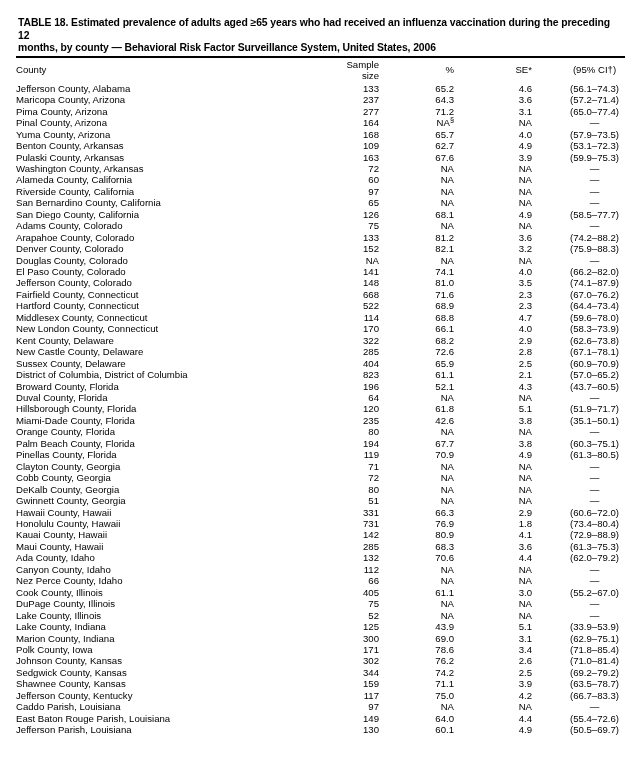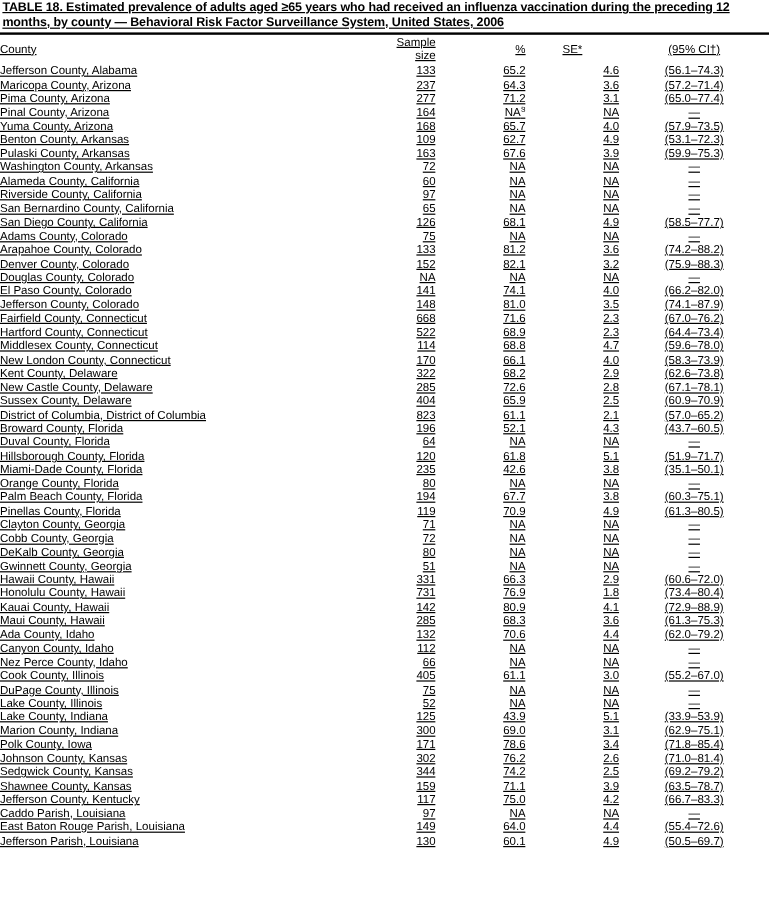--- a/index.html
+++ b/index.html
@@ -11,23 +11,22 @@
   body {
     width: 641px;
     height: 764px;
     overflow: hidden;
     font-family: "Liberation Sans", sans-serif;
     color: #000000;
     -webkit-font-smoothing: antialiased;
   }
   #table-root {
     width: 641px;
-    padding: 0;
+    padding: 16px;
     box-sizing: border-box;
-    text-decoration: underline;
   }
   .table-title {
     font-size: 10.4px;
     font-weight: bold;
     line-height: 12.6px;
     padding: 1px 2px 1px 2px;
     letter-spacing: -0.1px;
   }
   .title-line2 {
     display: block;
@@ -61,21 +60,21 @@
   }
   col.c-county   { width: 318px; }
   col.c-sample   { width: 45px; }
   col.c-pct      { width: 75px; }
   col.c-se       { width: 78px; }
   col.c-ci       { width: 125px; }
 
   th.h-county { text-align: left;  padding-left: 2px; }
   th.h-sample { text-align: right; padding-right: 0px; }
   th.h-pct    { text-align: right; padding-right: 8px; }
-  th.h-se     { text-align: center; padding-right: 10px; }
+  th.h-se     { text-align: right; padding-right: 10px; }
   th.h-ci     { text-align: center; padding-right: 7px; }
 
   td.d-county { text-align: left;  padding-left: 2px; }
   td.d-sample { text-align: right; }
   td.d-pct    { text-align: right; padding-right: 8px; }
   td.d-se     { text-align: right; padding-right: 10px; }
   td.d-ci     { text-align: center; padding-right: 7px; }
 
   sup.mark {
     font-size: 7.4px;

